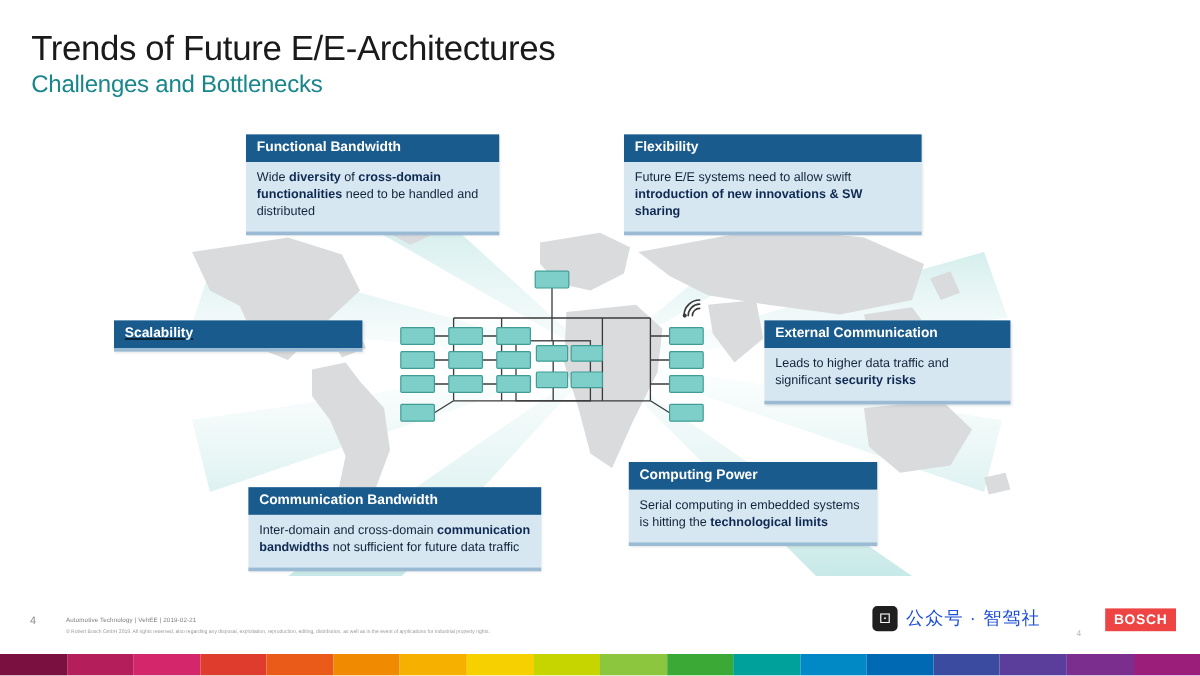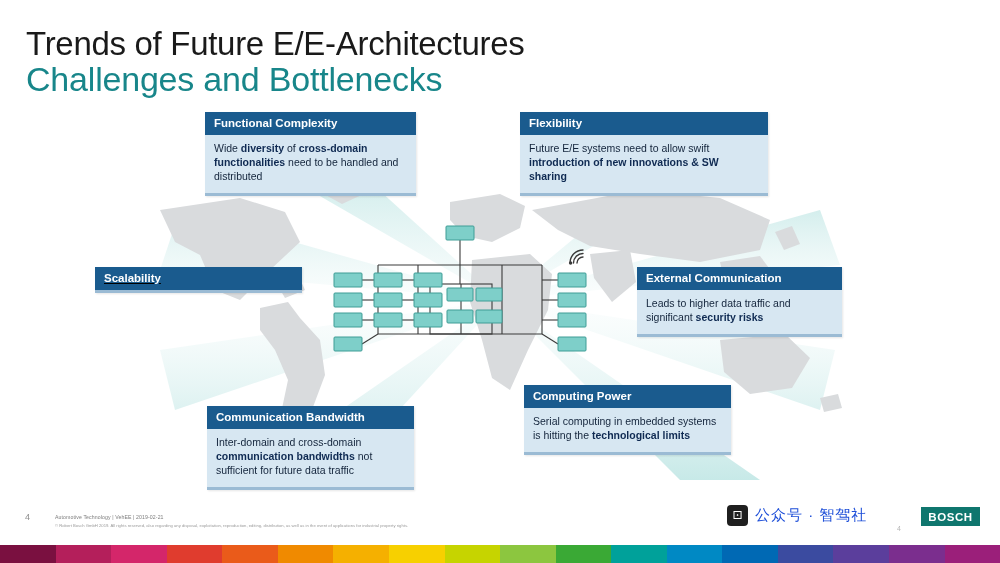--- a/index.html
+++ b/index.html
@@ -11,26 +11,26 @@
     position: relative;
   }
   .slide {
     position: absolute; inset: 0;
     background: #ffffff;
   }
 
   
   .title-main {
     position: absolute; left: 26px; top: 25px;
-    font-size: 33px; color: #1a1a1a; font-weight: 400;
+    font-size: 29px; color: #1a1a1a; font-weight: 400;
     letter-spacing: -0.3px;
   }
   .title-sub {
     position: absolute; left: 26px; top: 60px;
-    font-size: 34px; color: #18868a; font-weight: 400;
+    font-size: 20px; color: #18868a; font-weight: 400;
     letter-spacing: -0.2px;
   }
 
   
   .bg-art {
     position: absolute; left: 120px; top: 150px;
     width: 760px; height: 330px;
     opacity: 1;
   }
   .bg-art svg { width: 100%; height: 100%; display: block; }
@@ -63,21 +63,21 @@
     line-height: 1.33;
     padding: 7px 9px 9px 9px;
   }
   .box .body b { font-weight: bold; color: #0f2a52; }
 
   
   #box-functional { left: 205px; top: 112px;  width: 211px; }
   #box-flexibility { left: 520px; top: 112px; width: 248px; }
   #box-scalability { left: 95px;  top: 267px; width: 207px; text-decoration: underline; }
   #box-external   { left: 637px; top: 267px; width: 205px; }
-  #box-commbw     { left: 207px; top: 406px; width: 207px; }
+  #box-commbw     { left: 207px; top: 406px; width: 244px; }
   #box-computing  { left: 524px; top: 385px; width: 207px; }
 
   
   .wifi {
     position: absolute; left: 566px; top: 243px;
     width: 26px; height: 24px;
   }
   .wifi svg { width:100%; height:100%; }
 
   
@@ -112,21 +112,21 @@
     background: #1f1f1f; color: #fff;
     display:flex; align-items:center; justify-content:center;
     font-size: 11px;
   }
   .wm-text {
     font-size: 15px; color: #1d4ed8; letter-spacing: 1px;
   }
   .bosch-logo {
     position: absolute; left: 921px; top: 507px;
     width: 59px; height: 19px;
-    background: #0f766e;
+    background: #ef4444;
     color: #fff; font-size: 11.5px; font-weight: bold;
     letter-spacing: .6px;
     display: flex; align-items: center; justify-content: center;
   }
 
   
   .colorbar {
     position: absolute; left: 0; bottom: 0; width: 100%; height: 18px;
     display: flex;
   }
@@ -260,21 +260,21 @@
       <g fill="none" stroke="#3a3a3a" stroke-width="1.4" stroke-linecap="round">
         <path d="M4,20 A13,13 0 0 1 17,7"></path>
         <path d="M7.5,20 A9.5,9.5 0 0 1 17,10.5"></path>
         <path d="M11,20 A6,6 0 0 1 17,14"></path>
       </g>
       <circle cx="4.6" cy="20" r="1.7" fill="#3a3a3a"></circle>
     </svg>
   </div>
 
   <div class="box" id="box-functional">
-    <div class="hdr">Functional Complexity</div>
+    <div class="hdr">Functional Bandwidth</div>
     <div class="body">Wide <b>diversity</b> of <b>cross-domain functionalities</b> need to be handled and distributed</div>
   </div>
 
   <div class="box" id="box-flexibility">
     <div class="hdr">Flexibility</div>
     <div class="body">Future E/E systems need to allow swift <b>introduction of new innovations &amp; SW sharing</b></div>
   </div>
 
   <div class="box" id="box-scalability">
     <div class="hdr">Scalability</div>

